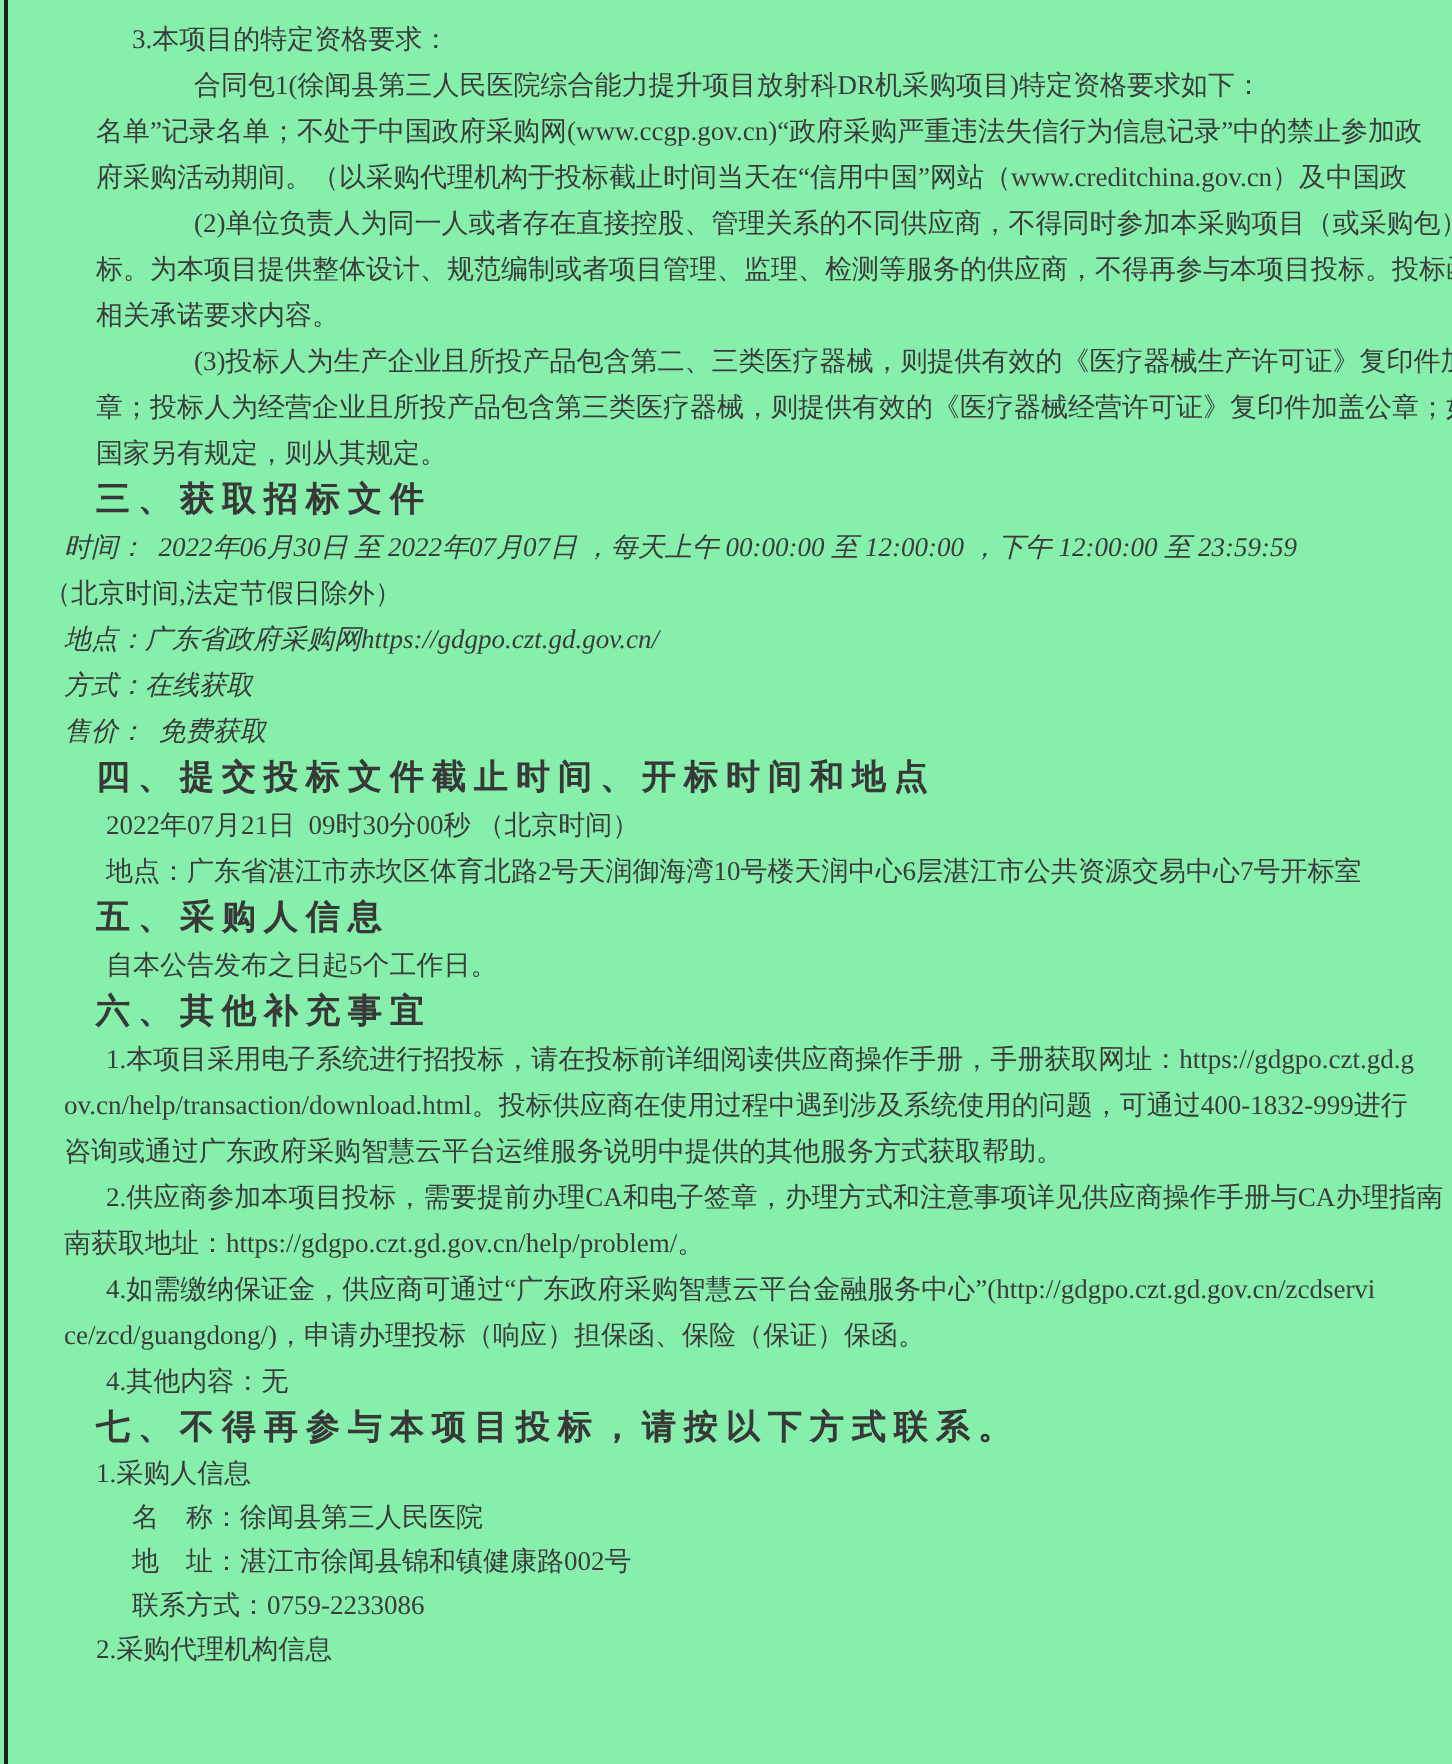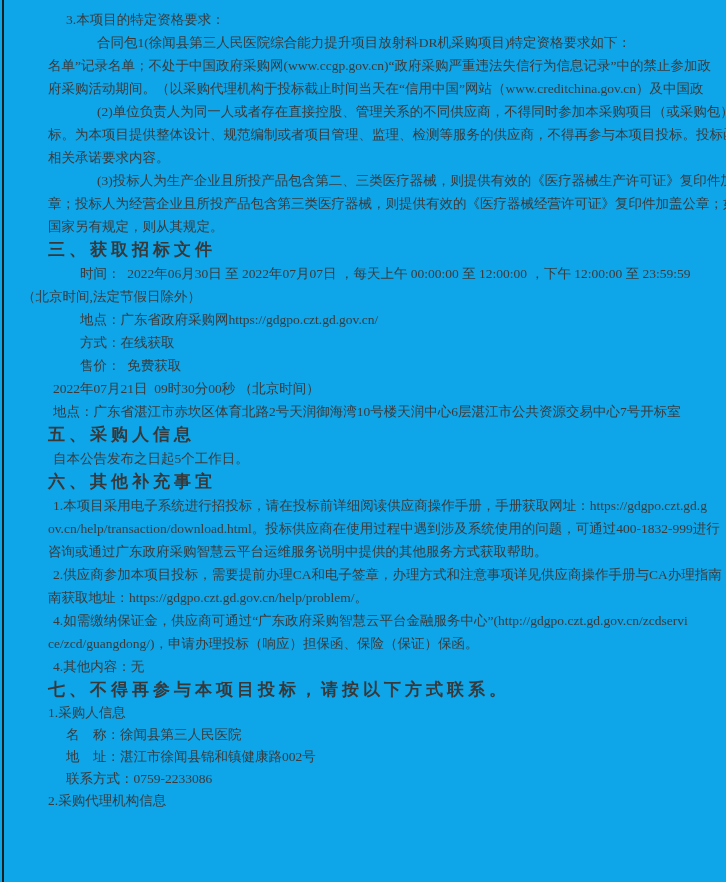--- a/index.html
+++ b/index.html
@@ -1,20 +1,20 @@
 <!DOCTYPE html>
 <html><head>
 <meta charset="utf-8">
 <style>
   html,body{margin:0;padding:0;}
   body{background:#ffffff;}
   .page{
     position:relative;
     width:726px;height:882px;
-    background:#0ea5e9;
+    background:#86efac;
     overflow:hidden;
     font-family:"Liberation Serif","DejaVu Serif",serif;
     color:#3b3b3b;
   }
   .edge-line{
     position:absolute;left:2px;top:0;width:2px;height:100%;
     background:#1f1f1f;
   }
   .doc{padding-top:8px;}
   .ln{
@@ -26,25 +26,25 @@
   .hd{
     font-size:17px;font-weight:bold;
     height:24px;line-height:24px;
     letter-spacing:4px;
     padding-left:48px;
     white-space:pre;
     color:#383838;
   }
   .tight{height:22px;line-height:22px;}
   .i10{padding-left:22px;font-family:Liberation Serif, serif;}
-  .i32{padding-left:48px;}
+  .i32{padding-left:32px;}
   .i48{padding-left:48px;}
   .i53{padding-left:53px;}
   .i66{padding-left:66px;}
-  .i72{padding-left:80px;}
+  .i72{padding-left:32px;font-style:italic;}
   .i97{padding-left:97px;}
 </style>
 </head>
 <body>
 
 <div class="page">
   <div class="edge-line"></div>
   <div class="doc">
     <div class="ln i66">3.本项目的特定资格要求：</div>
     <div class="ln i97">合同包1(徐闻县第三人民医院综合能力提升项目放射科DR机采购项目)特定资格要求如下：</div>
@@ -57,20 +57,21 @@
     <div class="ln i48">章；投标人为经营企业且所投产品包含第三类医疗器械，则提供有效的《医疗器械经营许可证》复印件加盖公章；如</div>
     <div class="ln i48">国家另有规定，则从其规定。</div>
 
     <div class="hd">三、获取招标文件</div>
     <div class="ln i72">时间：  2022年06月30日 至 2022年07月07日 ，每天上午 00:00:00 至 12:00:00 ，下午 12:00:00 至 23:59:59</div>
     <div class="ln i10">（北京时间,法定节假日除外）</div>
     <div class="ln i72">地点：广东省政府采购网https://gdgpo.czt.gd.gov.cn/</div>
     <div class="ln i72">方式：在线获取</div>
     <div class="ln i72">售价：  免费获取</div>
 
+    <div class="hd">四、提交投标文件截止时间、开标时间和地点</div>
     <div class="ln i53">2022年07月21日  09时30分00秒 （北京时间）</div>
     <div class="ln i53">地点：广东省湛江市赤坎区体育北路2号天润御海湾10号楼天润中心6层湛江市公共资源交易中心7号开标室</div>
 
     <div class="hd">五、采购人信息</div>
     <div class="ln i53">自本公告发布之日起5个工作日。</div>
 
     <div class="hd">六、其他补充事宜</div>
     <div class="ln i53">1.本项目采用电子系统进行招投标，请在投标前详细阅读供应商操作手册，手册获取网址：https://gdgpo.czt.gd.g</div>
     <div class="ln i32">ov.cn/help/transaction/download.html。投标供应商在使用过程中遇到涉及系统使用的问题，可通过400-1832-999进行</div>
     <div class="ln i32">咨询或通过广东政府采购智慧云平台运维服务说明中提供的其他服务方式获取帮助。</div>

